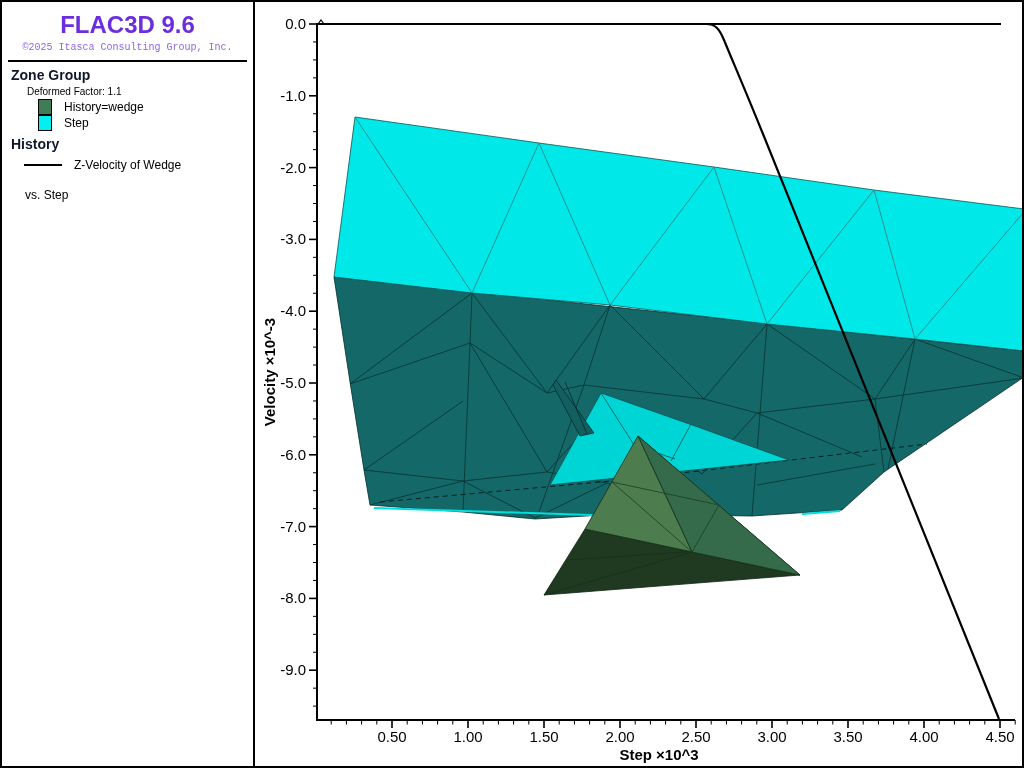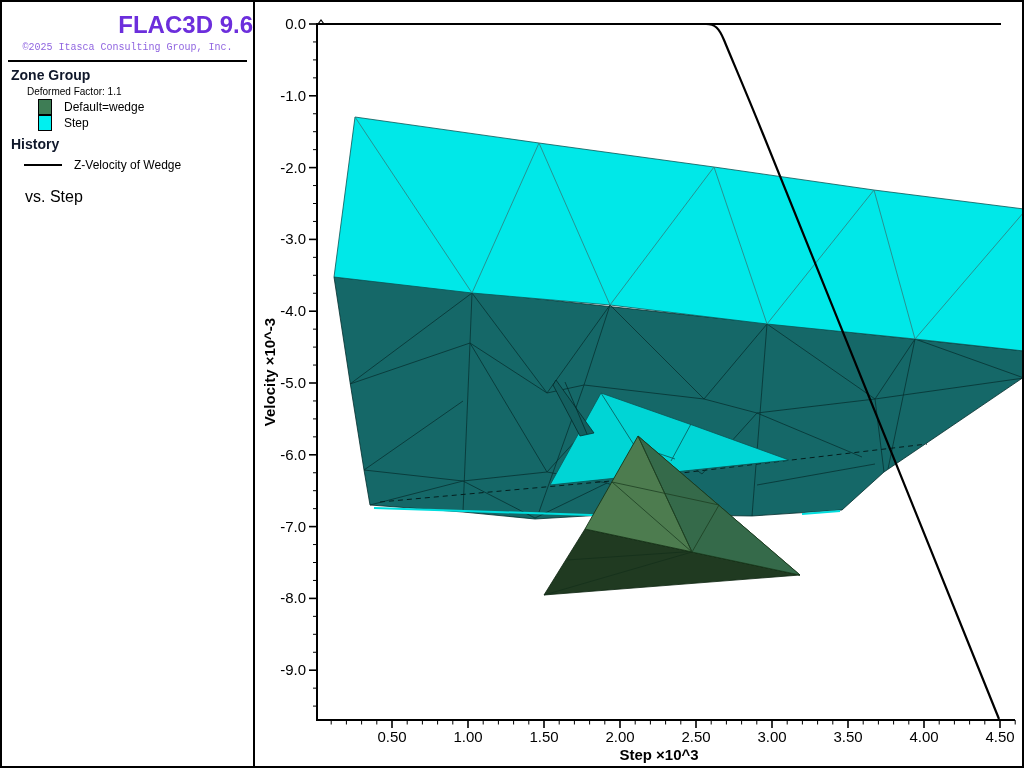--- a/index.html
+++ b/index.html
@@ -14,21 +14,21 @@
   .brand-title{font-size:24px;font-weight:bold;letter-spacing:0px;}
   .brand-copy{font-size:10px;margin-top:3px;}
   .divider{height:0;border-top:2px solid #000;margin:7px 6px 0 6px;}
   .heading{font-size:14px;font-weight:bold;color:#0f172a;margin:5px 0 0 9px;}
   .sub{font-size:10px;color:#000;margin:3px 0 2px 25px;}
   .legend-row{display:flex;align-items:center;margin-left:36px;height:16px;}
   .swatch{width:14px;height:16px;border:1px solid #000;box-sizing:border-box;flex:0 0 auto;}
   .legend-label{font-size:12px;margin-left:12px;white-space:nowrap;}
   .hist-row{display:flex;align-items:center;margin:6px 0 16px 22px;height:14px;}
   .line-sample{width:38px;height:0;border-top:2px solid #000;flex:0 0 auto;}
-  .vs{font-size:16px;margin:3px 0 0 23px;}
+  .vs{font-size:12px;margin:3px 0 0 23px;}
   
   text.tick{font-family:"Liberation Sans",sans-serif;font-size:15px;fill:#000;}
   text.ax-title{font-family:"Liberation Sans",sans-serif;font-size:15px;font-weight:bold;fill:#000;}
 </style>
 </head>
 <body>
 
 <div class="page">
 
   <svg class="plot-svg" width="1024" height="768" viewBox="0 0 1024 768">
@@ -226,31 +226,31 @@
     <text class="ax-title" x="273" y="370" text-anchor="middle" transform="rotate(-90 273 370)">Velocity ×10^-3</text>
 
     <g>
       <path d="M316 22 l3 -4 l3 4" fill="none" stroke="#000" stroke-width="1.2"></path>
       <path d="M315 22 L704 22 C713 22 717 26 722 38 C731 60 742 85 761 132 L997 717" fill="none" stroke-width="2.2" stroke="#000000"></path>
     </g>
   </svg>
 
   <aside class="sidebar">
     <div class="brand">
-      <div class="brand-title" style="color: rgb(108, 46, 220); text-align: right;">FLAC3D 9.6</div>
+      <div class="brand-title" style="color: rgb(108, 46, 220);">FLAC3D 9.6</div>
       <div class="brand-copy" style="color: rgb(144, 101, 224); font-family: Liberation Mono, monospace;">©2025 Itasca Consulting Group, Inc.</div>
     </div>
     <div class="divider"></div>
 
     <div class="heading">Zone Group</div>
     <div class="sub">Deformed Factor: 1.1</div>
 
     <div class="legend-row">
       <span class="swatch" style="background-color: rgb(62, 125, 85);"></span>
-      <span class="legend-label">Default=wedge</span>
+      <span class="legend-label">History=wedge</span>
     </div>
     <div class="legend-row">
       <span class="swatch" style="background-color: rgb(0, 240, 240);"></span>
       <span class="legend-label">Step</span>
     </div>
 
     <div class="heading">History</div>
     <div class="hist-row">
       <span class="line-sample"></span>
       <span class="legend-label">Z-Velocity of Wedge</span>

